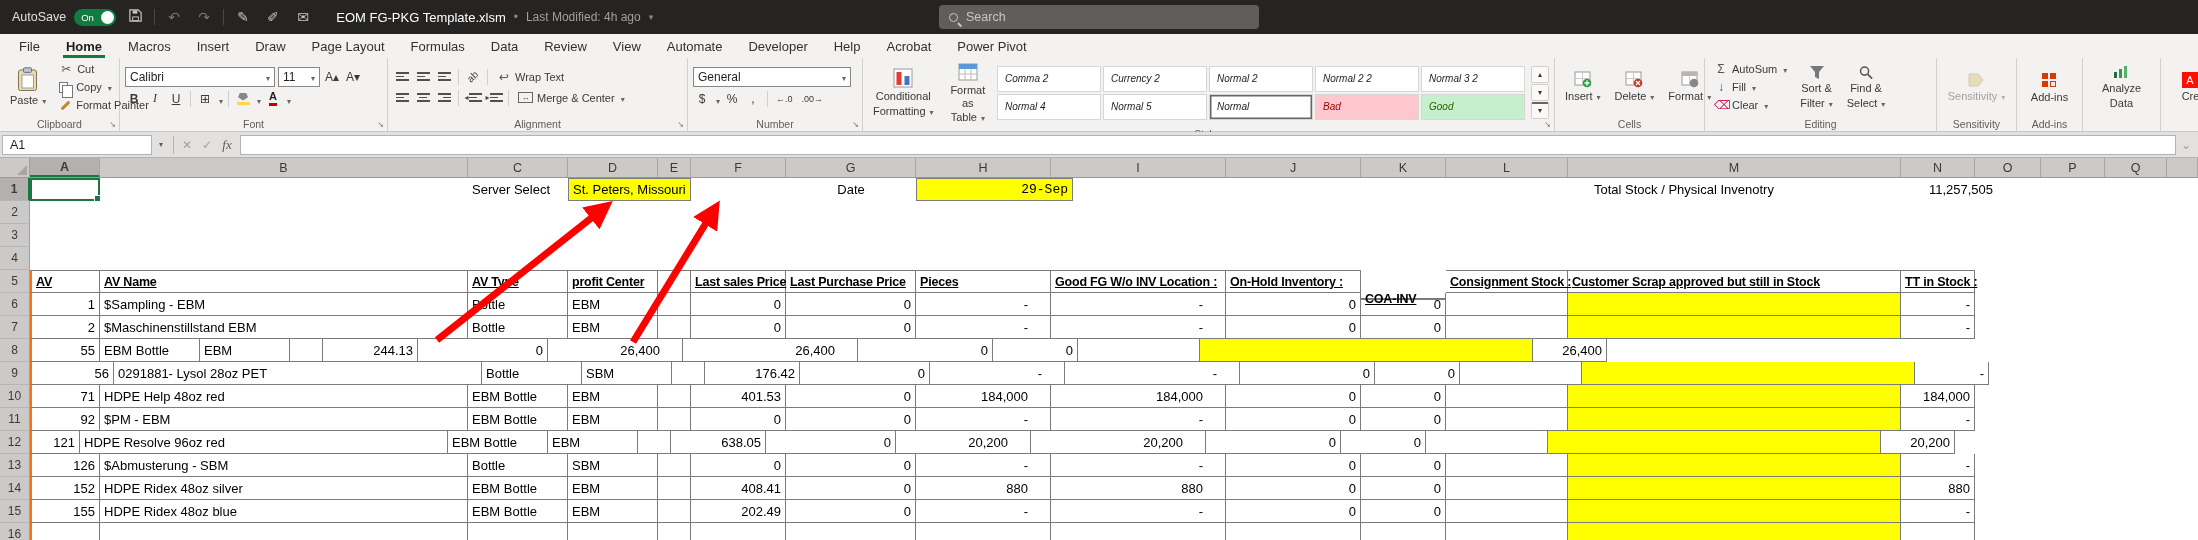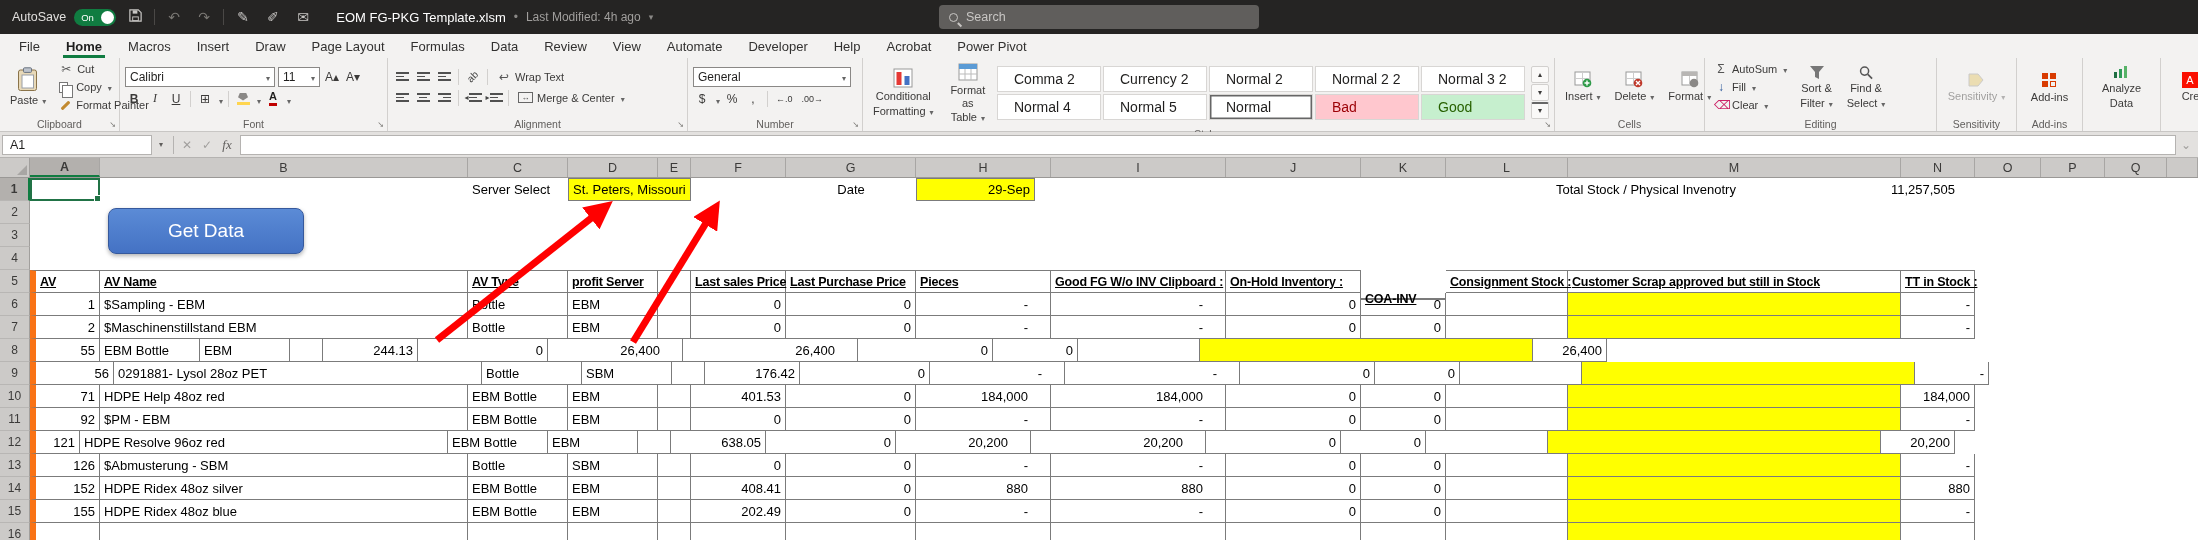--- a/index.html
+++ b/index.html
@@ -63,21 +63,21 @@
   .bars { width:13px; display:flex; flex-direction:column; gap:2px; }
   .bars i { display:block; height:1.5px; width:13px; background:#505050; }
   .bars.c i:nth-child(2) { width:8px; margin:0 auto; }
   .bars.r i:nth-child(2) { width:8px; align-self:flex-end; }
   .bars.l i:nth-child(2) { width:8px; }
   .ic-orient { display:inline-block; transform:rotate(-45deg); font-size:10px; color:#444; }
   .ic-merge { width:15px; height:11px; border:1px solid #666; display:flex; align-items:center; justify-content:center; }
   .ic-merge::after { content:"↔"; font-size:8px; color:#444; }
   .decbtn { font-size:9px; color:#3B3A39; padding:0 3px; cursor:pointer; }
   .gallery { display:grid; grid-template-columns:repeat(5,104px); grid-auto-rows:26px; gap:2px; }
-  .gcell { background:#fff; border:1px solid #D8D6D4; font-size:14px; color:#201F1E; display:flex; align-items:center; padding-left:16px; cursor:pointer; white-space:nowrap; overflow:hidden; }
+  .gcell { background:#fff; border:1px solid #D8D6D4; font-size:10px; color:#201F1E; display:flex; align-items:center; padding-left:7px; cursor:pointer; white-space:nowrap; overflow:hidden;font-style:italic; }
   .gcell.bad { background:#FFC7CE; color:#9C0006; }
   .gcell.good { background:#C6EFCE; color:#276100; }
   .gcell.selectedcell { box-shadow:inset 0 0 0 1.5px #666; }
   .galarrows { display:flex; flex-direction:column; gap:1px; margin-left:2px; }
   .galarrows .tinybtn { width:16px; height:17px; border:1px solid #D2D0CE; background:#FAF9F8; font-size:8px; }
   .galarrows .more { border-top:2px solid #666; line-height:6px; }
   .icsvg { display:block; }
 
   
   .formulabar { position:absolute; left:0; top:132px; width:2198px; height:26px; background:#E3E1DF; border-bottom:1px solid #B5B3B1; display:flex; align-items:center; padding:0 2px; }
@@ -94,21 +94,21 @@
   .corner { width:30px; flex:0 0 auto; border-right:1px solid #A19F9D; position:relative; cursor:pointer; }
   .corner::after { content:""; position:absolute; right:2px; bottom:2px; border-left:10px solid transparent; border-bottom:10px solid #A8A6A4; }
   .colh { flex:0 0 auto; display:flex; align-items:center; justify-content:center; font-size:12.5px; color:#3B3A39; border-right:1px solid #A8A6A4; cursor:pointer; }
   .colh.sel { background:#B3B0AD; border-bottom:2px solid #107C41; font-weight:700; }
   .rows { position:absolute; left:0; top:20px; width:2198px; height:362px; overflow:hidden; }
   .srow { display:flex; height:23px; background:#fff; }
   .gut { width:30px; flex:0 0 auto; background:#CCCAC8; border-right:1px solid #A19F9D; border-bottom:1px solid #B8B6B4; display:flex; align-items:center; justify-content:center; font-size:12px; color:#3B3A39; cursor:pointer; }
   .gut.sel { background:#B3B0AD; border-right:2px solid #107C41; font-weight:700; }
   .cell { flex:0 0 auto; display:flex; align-items:center; padding:0 4px; font-size:13px; color:#000; white-space:nowrap; overflow:hidden; cursor:cell; }
   .tb  { border-right:1px solid #7B7B7B; border-bottom:1px solid #7B7B7B; }
-  .tbl { border-left:6px solid #f97316;text-align:center; }
+  .tbl { border-left:2px solid #f97316;text-align:center; }
   .tbt { border-top:1px solid #7B7B7B; }
   .tbx { border:1px solid #7B7B7B; }
   .hdr { font-weight:700; text-decoration:underline; font-size:12.5px; letter-spacing:-0.2px; overflow:visible; }
   .yellow { background:#FFFF00; }
   .al-r { justify-content:flex-end; }
   .al-c { justify-content:center; }
   .acc { padding-right:22px; }
   .selbox { position:absolute; left:30px; top:20px; width:70px; height:23px; border:2px solid #217346; pointer-events:none; }
   .selbox::after { content:""; position:absolute; right:-3px; bottom:-3px; width:5px; height:5px; background:#217346; border:1px solid #fff; }
   .getdata { position:absolute; left:108px; top:50px; width:196px; height:46px; background:linear-gradient(#5B8BD6,#4472C4); border:1px solid #36599C; border-radius:8px; color:#fff; font-size:19px; font-family:"Liberation Sans",sans-serif; box-shadow:0 2px 4px rgba(0,0,0,.3); cursor:pointer; }
@@ -601,21 +601,21 @@
     </div>
   <div class="rows">
       <div class="srow">
         <div class="gut sel">1</div>
         <div class="cell" style="width: 70px;"></div>
         <div class="cell" style="width: 368px;"></div>
         <div class="cell" style="width: 100px;">Server Select</div>
         <div class="cell yellow tbx" style="width: 123px;">St. Peters, Missouri</div>
         <div class="cell" style="width: 95px;"></div>
         <div class="cell al-c" style="width: 130px;">Date</div>
-        <div class="cell yellow tbx al-r" style="width: 119px;">29-Sep</div>
+        <div class="cell yellow tbx al-r" style="width: 157px; font-family: Liberation Mono, monospace;">29-Sep</div>
         <div class="cell" style="width: 175px;"></div>
         <div class="cell" style="width: 135px;"></div>
         <div class="cell" style="width: 85px;"></div>
         <div class="cell" style="width: 122px;"></div>
         <div class="cell" style="width: 333px;">Total Stock / Physical Invenotry</div>
         <div class="cell al-r" style="width: 74px;">11,257,505</div>
         <div class="cell" style="width: 66px;"></div>
         <div class="cell" style="width: 64px;"></div>
         <div class="cell" style="width: 62px;"></div>
       </div>
@@ -680,26 +680,26 @@
         <div class="cell" style="width: 66px;"></div>
         <div class="cell" style="width: 64px;"></div>
         <div class="cell" style="width: 62px;"></div>
         <div class="cell" style="width: 31px;"></div>
       </div>
       <div class="srow">
         <div class="gut">5</div>
         <div class="cell tb tbt hdr tbl" style="width: 70px;">AV</div>
         <div class="cell tb tbt hdr" style="width: 368px;">AV Name</div>
         <div class="cell tb tbt hdr" style="width: 100px;">AV Type</div>
-        <div class="cell tb tbt hdr" style="width: 90px;">profit Server</div>
+        <div class="cell tb tbt hdr" style="width: 90px;">profit Center</div>
         <div class="cell tb tbt hdr" style="width: 33px;"></div>
         <div class="cell tb tbt hdr" style="width: 95px;">Last sales Price</div>
         <div class="cell tb tbt hdr" style="width: 130px;">Last Purchase Price</div>
         <div class="cell tb tbt hdr" style="width: 135px;">Pieces</div>
-        <div class="cell tb tbt hdr" style="width: 175px;">Good FG W/o INV Clipboard :</div>
+        <div class="cell tb tbt hdr" style="width: 175px;">Good FG W/o INV Location :</div>
         <div class="cell tb tbt hdr" style="width: 135px;">On-Hold Inventory :</div>
         <div class="cell tb tbt hdr" style="width: 85px; margin-top: 28px;">COA-INV</div>
         <div class="cell tb tbt hdr" style="width: 122px;">Consignment Stock :</div>
         <div class="cell tb tbt hdr" style="width: 333px;">Customer Scrap approved but still in Stock</div>
         <div class="cell tb tbt hdr" style="width: 74px;">TT in Stock :</div>
         <div class="cell" style="width: 66px;"></div>
         <div class="cell" style="width: 64px;"></div>
         <div class="cell" style="width: 62px;"></div>
       </div>
       <div class="srow">
@@ -916,21 +916,20 @@
         <div class="cell tb" style="width: 85px;"></div>
         <div class="cell tb" style="width: 122px;"></div>
         <div class="cell tb yellow" style="width: 333px;"></div>
         <div class="cell tb" style="width: 74px;"></div>
         <div class="cell" style="width: 66px;"></div>
         <div class="cell" style="width: 64px;"></div>
         <div class="cell" style="width: 62px;"></div>
       </div>
     </div>
   <div class="selbox"></div>
-  <button class="getdata">Get Data</button>
   <svg class="arrows" width="2198" height="382" viewBox="0 0 2198 382">
     <defs>
       <marker id="ah" markerWidth="4" markerHeight="4" refX="6" refY="5" viewBox="0 0 10 10" orient="auto">
         <path d="M0 0 L10 5 L0 10 z" fill="#FF0000"></path>
       </marker>
     </defs>
     <line x1="437" y1="182" x2="604" y2="50" stroke="#FF0000" stroke-width="7" marker-end="url(#ah)"></line>
     <line x1="633" y1="184" x2="714" y2="52" stroke="#FF0000" stroke-width="7" marker-end="url(#ah)"></line>
   </svg>
 </div>

